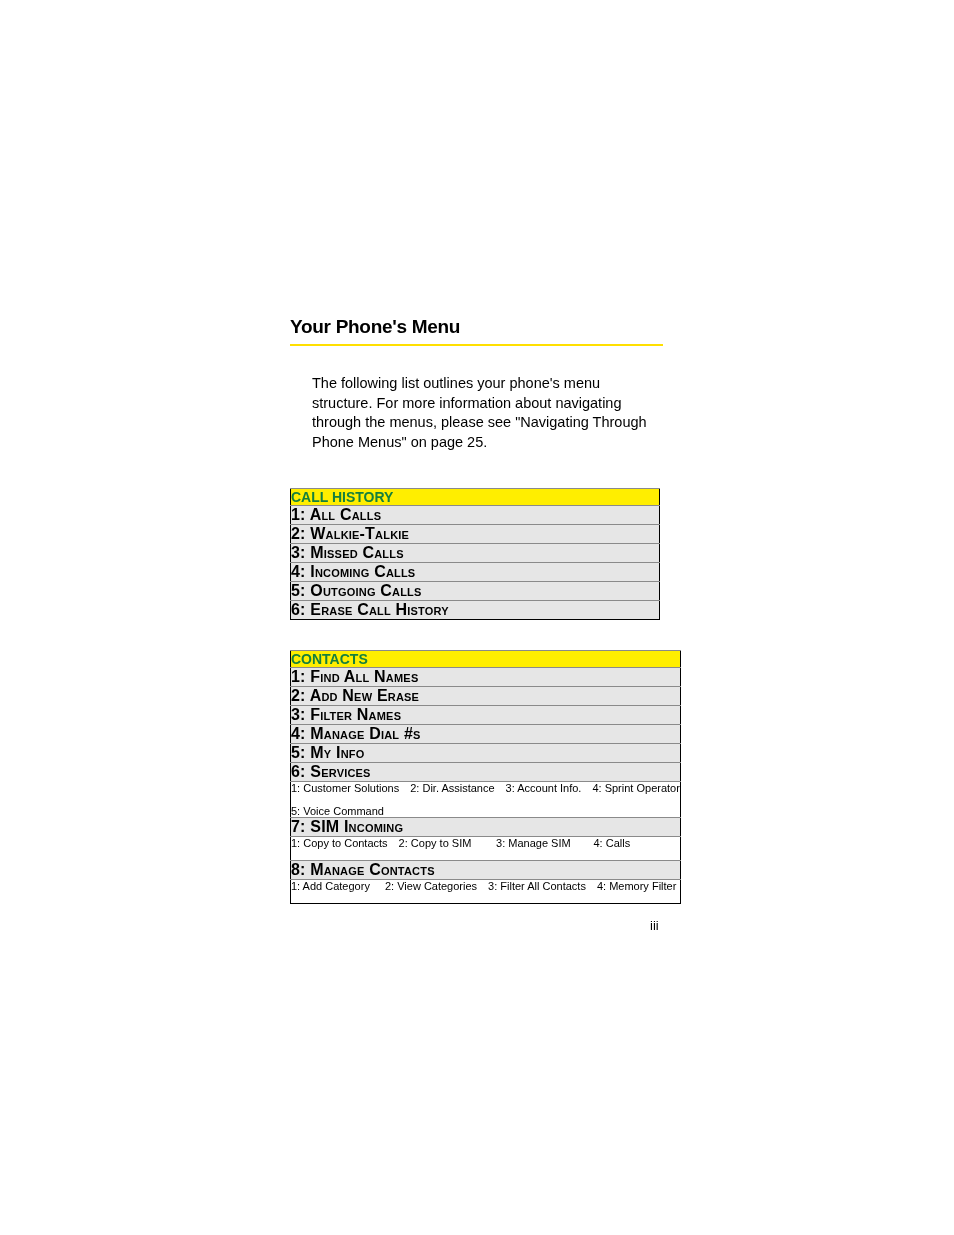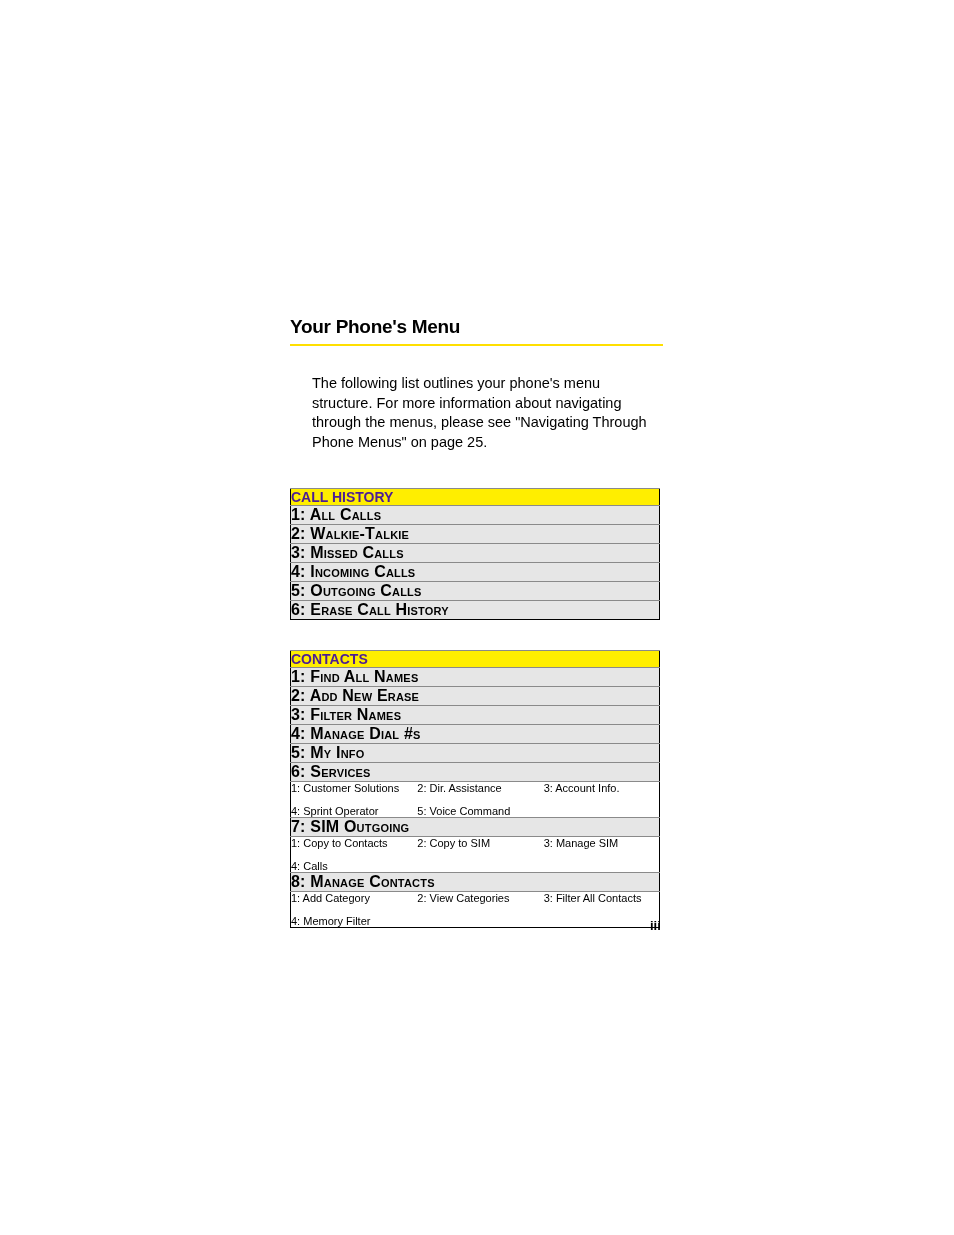--- a/index.html
+++ b/index.html
@@ -49,52 +49,52 @@
     font-size: 12.5px;
   }
   .menu-table td {
     border-top: 1px solid #8a8a8a;
     padding: 0;
   }
   .section-header {
     background: #ffee00;
     font-weight: 700;
     font-size: 14px;
-    color: #4c1d95;
+    color: #15803d;
     padding: 3px 6px 3px 6px;
   }
   .menu-item {
     background: #e6e6e6;
     padding: 3px 0 3px 18px;
     font-weight: 700;
     font-size: 16px;
     font-variant: small-caps;
     letter-spacing: 0.2px;
   }
   .sub-items {
     background: #ffffff;
     padding: 3px 6px 3px 34px;
     font-size: 11px;
     font-weight: 400;
   }
   .sub-grid {
     display: grid;
-    grid-template-columns: 1fr 1fr 1fr;
+    grid-template-columns: 1fr 1fr 1fr 1fr;
     column-gap: 4px;
     row-gap: 1px;
     gap: 11px;
   }
   .sub-grid span {
     white-space: nowrap;
   }
   .page-num {
     position: absolute;
     left: 650px;
     top: 918px;
-    font-weight: 700;
+    font-weight: 400;
     font-size: 13px;
   }
 </style>
 </head>
 <body>
 
 <div class="page">
   <div class="content">
 
     <div class="heading">Your Phone's Menu</div>
@@ -159,21 +159,21 @@
           <span>2: Dir. Assistance</span>
           <span>3: Account Info.</span>
           <span>4: Sprint Operator</span>
           <span>5: Voice Command</span>
           <span></span>
         </div>
       </td>
           </tr>
 
       <tr>
-            <td class="menu-item">7: SIM Outgoing</td>
+            <td class="menu-item">7: SIM Incoming</td>
           </tr>
       <tr>
             <td class="sub-items">
         <div class="sub-grid">
           <span>1: Copy to Contacts</span>
           <span>2: Copy to SIM</span>
           <span>3: Manage SIM</span>
           <span>4: Calls</span>
           <span></span>
           <span></span>

